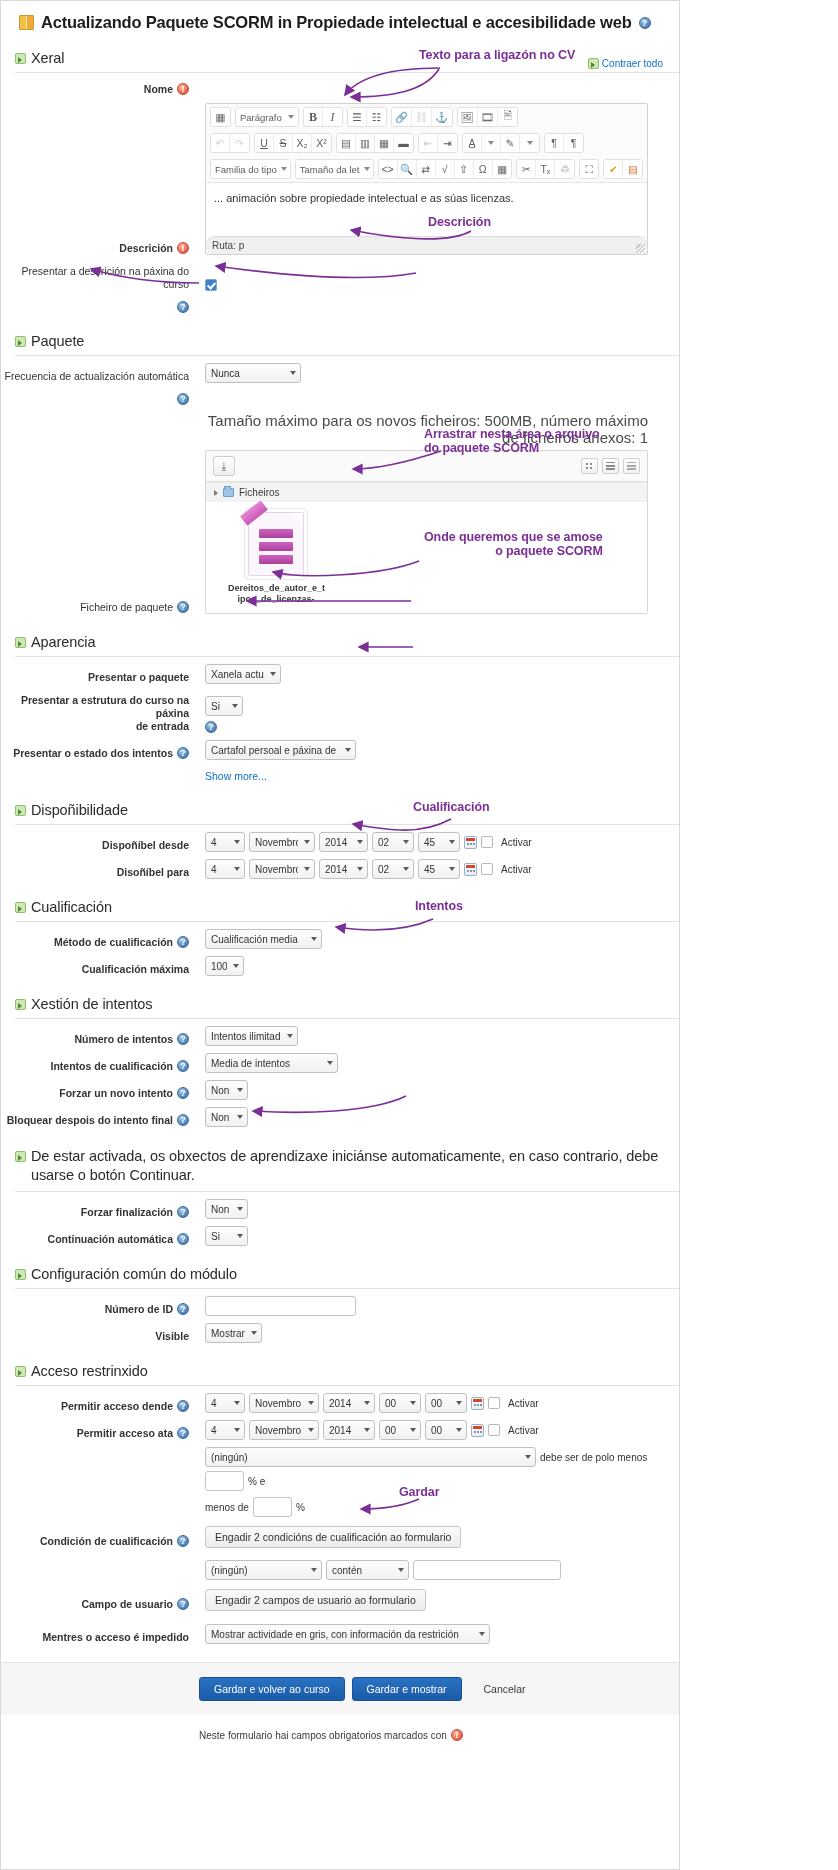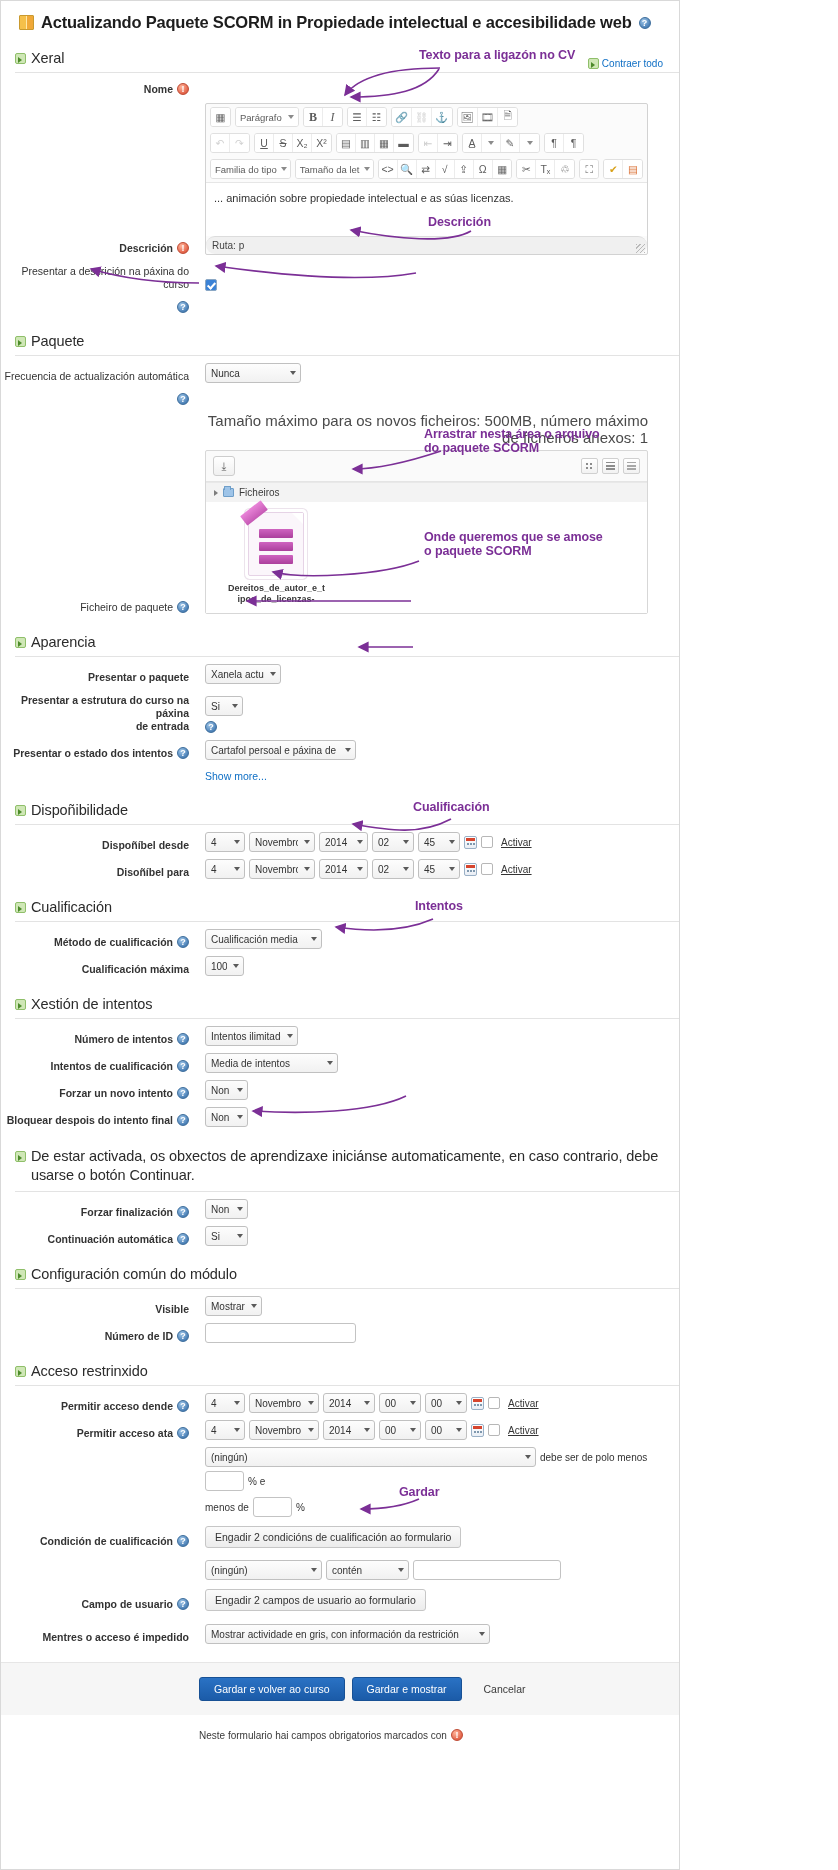--- a/index.html
+++ b/index.html
@@ -208,21 +208,21 @@
     position:relative;
     vertical-align:-3px;
   }
   .calicon::before {
     content:"";position:absolute;left:1px;right:1px;top:1px;height:3px;background:#d6452e;
   }
   .calicon::after {
     content:"";position:absolute;left:2px;top:6px;width:8px;height:2px;
     background:repeating-linear-gradient(90deg,#7f98ae 0 2px,transparent 2px 3px);
   }
-  .activar { font-size:10px; color:#333; margin-left:4px; vertical-align:1px;text-decoration:underline; }
+  .activar { font-size:10px; color:#333; margin-left:4px; vertical-align:1px; }
 
   .inline { display:flex; align-items:center; gap:4px; flex-wrap:wrap; }
 
   
   .editor {
     width: 443px;
     border: 1px solid #d2d2d2;
     background: #fbfbfb;
     border-radius: 2px;
   }
@@ -852,36 +852,36 @@
 
   <div class="section-head">
     <span class="expicon"></span>
     <h2>Configuración común do módulo</h2>
   </div>
   <div class="hr"></div>
 
   <div class="sect-body">
     <div class="row">
       <div class="lbl">
+        <span class="t">Número de ID</span>
+        <span class="helpicon"></span>
+      </div>
+      <div class="ctl">
+        <input class="txt" style="width: 151px;" value="">
+      </div>
+    </div>
+
+    <div class="row">
+      <div class="lbl">
         <span class="t">Visible</span>
       </div>
       <div class="ctl">
         <span class="selwrap"><select class="sel" style="width:57px">
           <option>Mostrar</option>
         </select></span>
-      </div>
-    </div>
-
-    <div class="row">
-      <div class="lbl">
-        <span class="t">Número de ID</span>
-        <span class="helpicon"></span>
-      </div>
-      <div class="ctl">
-        <input class="txt" style="width: 151px;" value="">
       </div>
     </div>
   </div>
 
   <div class="section-head">
     <span class="expicon"></span>
     <h2>Acceso restrinxido</h2>
   </div>
   <div class="hr"></div>
 
@@ -1008,20 +1008,20 @@
     <path d="M432,918 C400,932 362,930 335,926" stroke="#7b2f96" stroke-width="1.6" fill="none" marker-end="url(#ah)"></path>
     <path d="M405,1095 C370,1112 300,1113 252,1110" stroke="#7b2f96" stroke-width="1.6" fill="none" marker-end="url(#ah)"></path>
     <path d="M418,1498 C400,1506 380,1508 360,1508" stroke="#7b2f96" stroke-width="1.6" fill="none" marker-end="url(#ah)"></path>
   </svg>
 
   <div id="anno-layer">
       <div class="anno" style="left: 418px; top: 47px;">Texto para a ligazón no CV</div>
       <div class="anno" style="left: 427px; top: 214px;">Descrición</div>
       <div class="anno" style="left: 423px; top: 426px;">Arrastrar nesta área o arquivo
 do paquete SCORM</div>
-      <div class="anno" style="left: 423px; top: 529px;">Onde queremos que se amose
+      <div class="anno" style="left: 423px; top: 529px; text-align: right;">Onde queremos que se amose
 o paquete SCORM</div>
       <div class="anno" style="left: 412px; top: 799px;">Cualificación</div>
       <div class="anno" style="left: 414px; top: 898px;">Intentos</div>
       <div class="anno" style="left: 398px; top: 1484px;">Gardar</div>
     </div>
 
 </div>
 
 </body></html>

